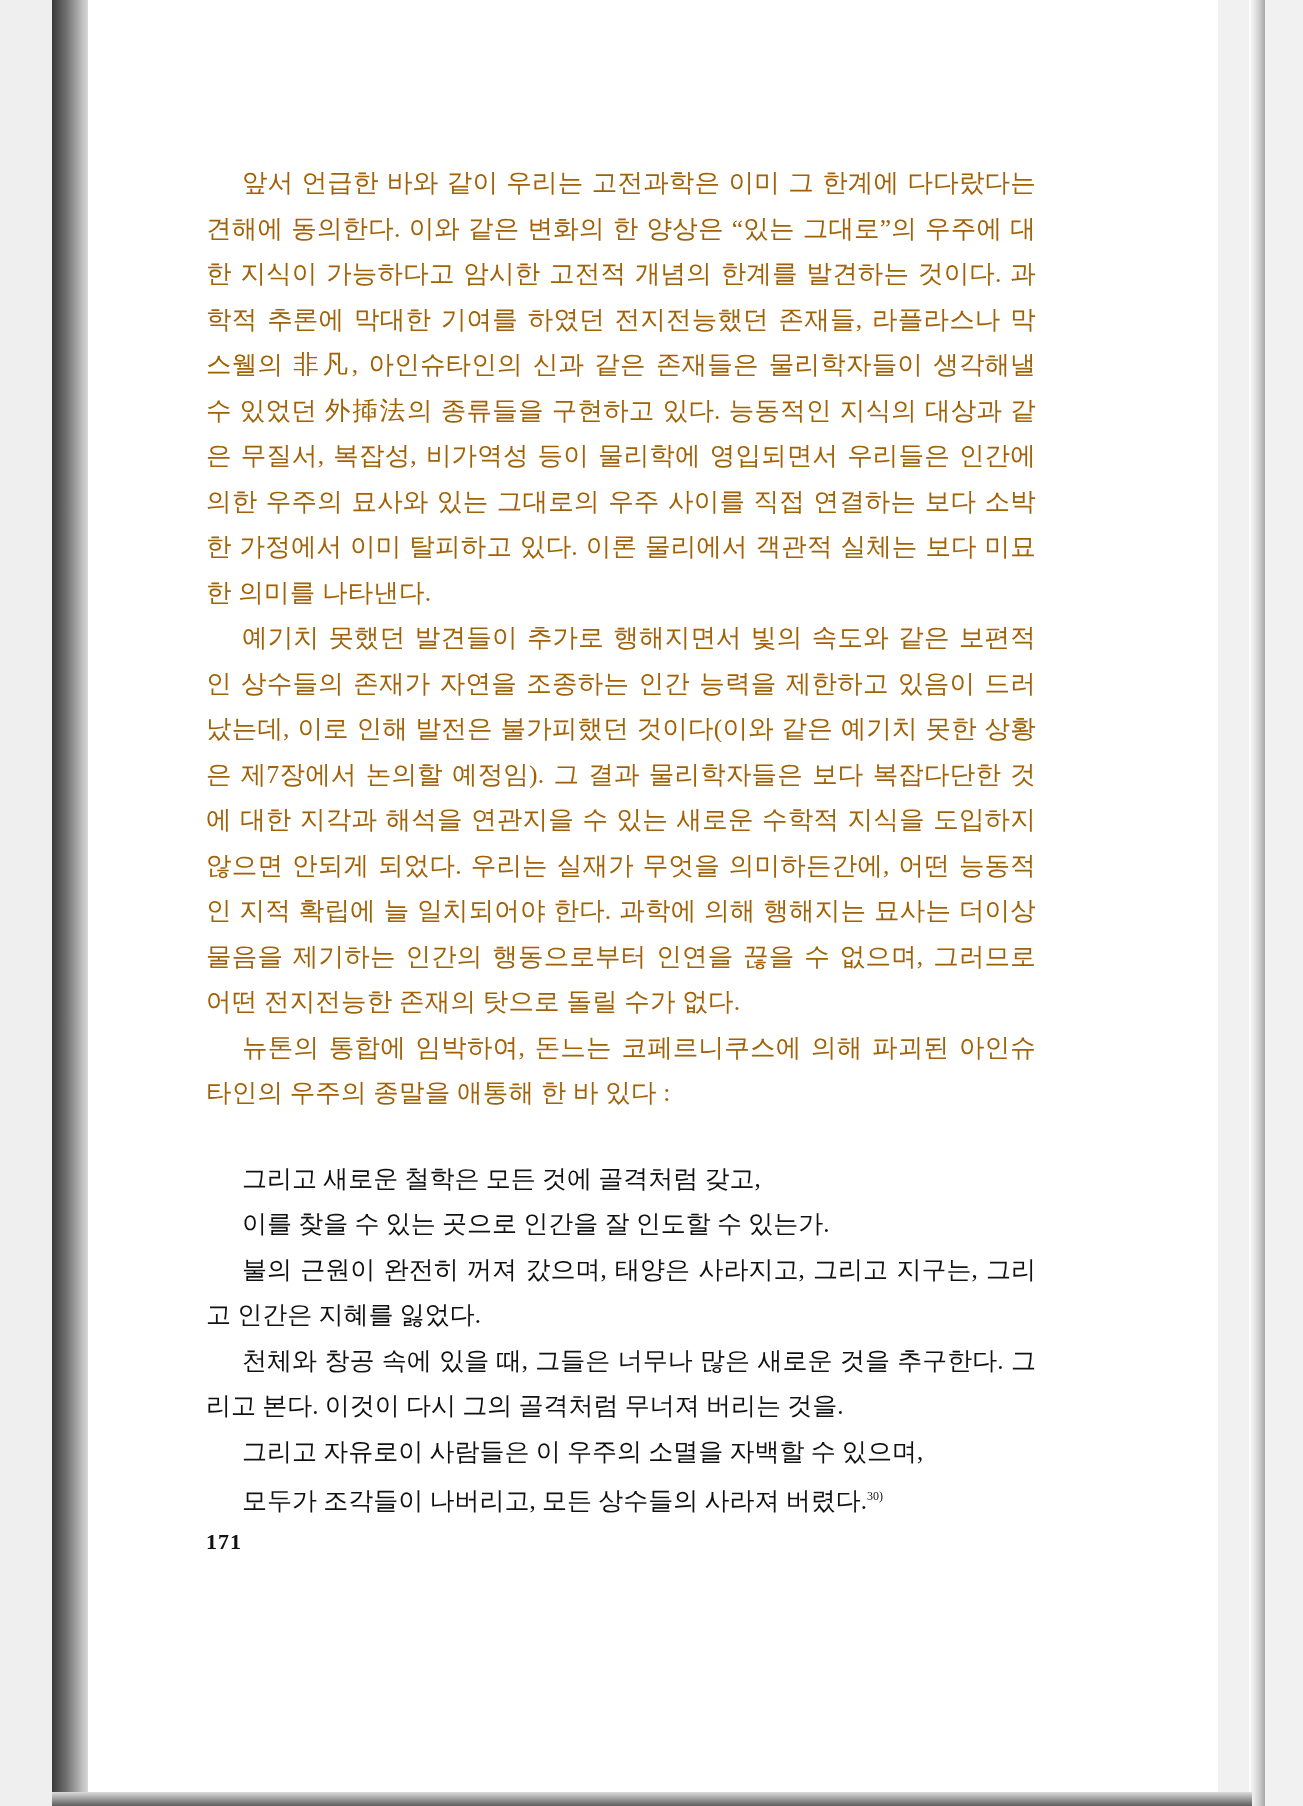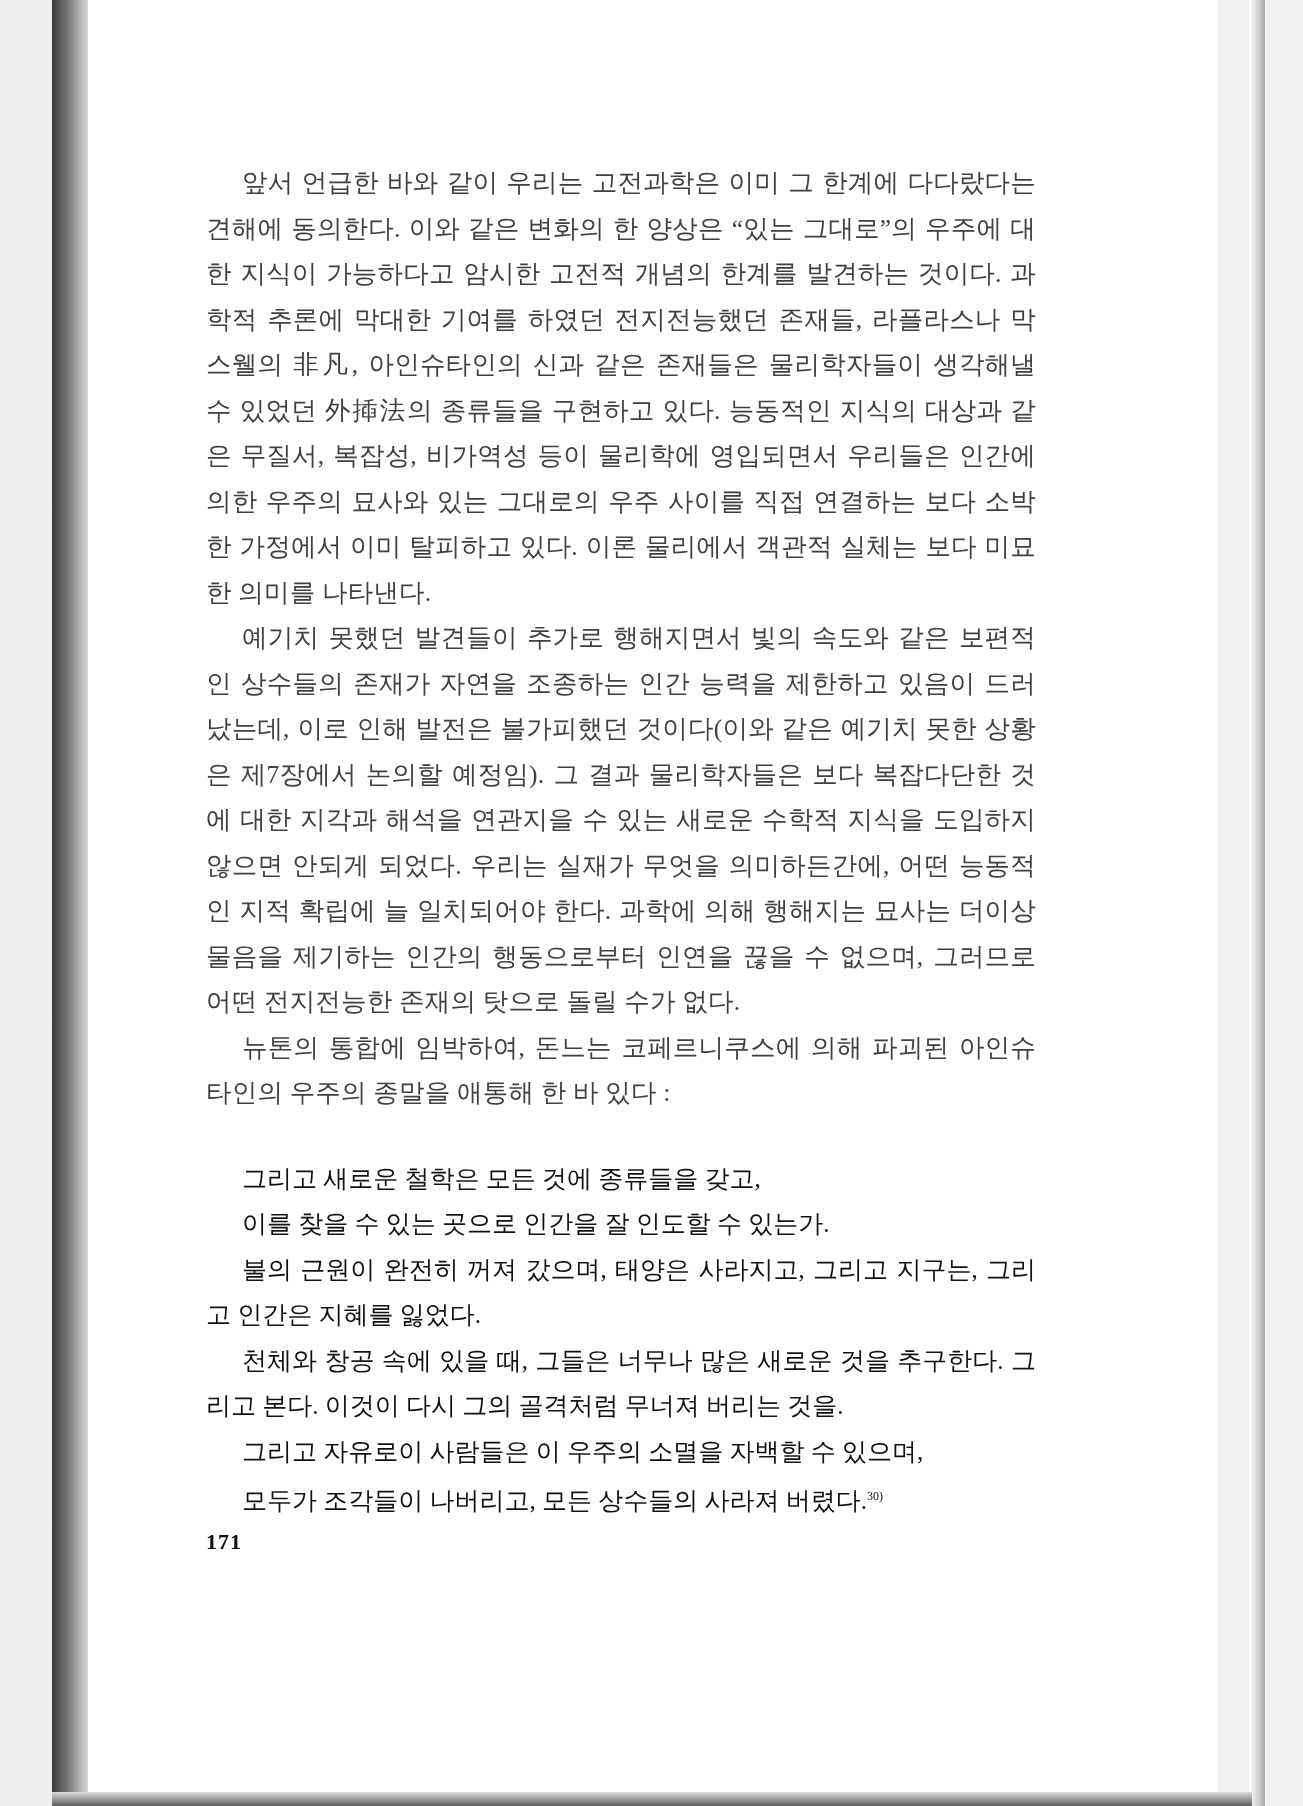--- a/index.html
+++ b/index.html
@@ -78,21 +78,21 @@
     top: 160px;
     width: 830px;
   }
 
   p.body-par {
     margin: 0;
     font-size: 25.5px;
     line-height: 45.5px;
     text-align: justify;
     text-justify: inter-character;
-    color: #404040;
+    color: #a16207;
     letter-spacing: 0.2px;
     text-indent: 36px;
     font-family: "Liberation Serif", serif;
   }
 
   .quote-block {
     margin-top: 40px;
   }
   p.quote-line {
     margin: 0;
@@ -133,21 +133,21 @@
 
     <div class="text-column">
 
       <p class="body-par">앞서 언급한 바와 같이 우리는 고전과학은 이미 그 한계에 다다랐다는 견해에 동의한다. 이와 같은 변화의 한 양상은 “있는 그대로”의 우주에 대한 지식이 가능하다고 암시한 고전적 개념의 한계를 발견하는 것이다. 과학적 추론에 막대한 기여를 하였던 전지전능했던 존재들, 라플라스나 막스웰의 非凡, 아인슈타인의 신과 같은 존재들은 물리학자들이 생각해낼 수 있었던 外揷法의 종류들을 구현하고 있다. 능동적인 지식의 대상과 같은 무질서, 복잡성, 비가역성 등이 물리학에 영입되면서 우리들은 인간에 의한 우주의 묘사와 있는 그대로의 우주 사이를 직접 연결하는 보다 소박한 가정에서 이미 탈피하고 있다. 이론 물리에서 객관적 실체는 보다 미묘한 의미를 나타낸다.</p>
 
       <p class="body-par">예기치 못했던 발견들이 추가로 행해지면서 빛의 속도와 같은 보편적인 상수들의 존재가 자연을 조종하는 인간 능력을 제한하고 있음이 드러났는데, 이로 인해 발전은 불가피했던 것이다(이와 같은 예기치 못한 상황은 제7장에서 논의할 예정임). 그 결과 물리학자들은 보다 복잡다단한 것에 대한 지각과 해석을 연관지을 수 있는 새로운 수학적 지식을 도입하지 않으면 안되게 되었다. 우리는 실재가 무엇을 의미하든간에, 어떤 능동적인 지적 확립에 늘 일치되어야 한다. 과학에 의해 행해지는 묘사는 더이상 물음을 제기하는 인간의 행동으로부터 인연을 끊을 수 없으며, 그러므로 어떤 전지전능한 존재의 탓으로 돌릴 수가 없다.</p>
 
       <p class="body-par">뉴톤의 통합에 임박하여, 돈느는 코페르니쿠스에 의해 파괴된 아인슈타인의 우주의 종말을 애통해 한 바 있다 :</p>
 
       <div class="quote-block">
-        <p class="quote-line">그리고 새로운 철학은 모든 것에 종류들을 갖고,</p>
+        <p class="quote-line">그리고 새로운 철학은 모든 것에 골격처럼 갖고,</p>
         <p class="quote-line">이를 찾을 수 있는 곳으로 인간을 잘 인도할 수 있는가.</p>
         <p class="quote-line">불의 근원이 완전히 꺼져 갔으며, 태양은 사라지고, 그리고 지구는, 그리고 인간은 지혜를 잃었다.</p>
         <p class="quote-line">천체와 창공 속에 있을 때, 그들은 너무나 많은 새로운 것을 추구한다. 그리고 본다. 이것이 다시 그의 골격처럼 무너져 버리는 것을.</p>
         <p class="quote-line">그리고 자유로이 사람들은 이 우주의 소멸을 자백할 수 있으며,</p>
         <p class="quote-line"><span>모두가 조각들이 나버리고, 모든 상수들의 사라져 버렸다.</span><span class="footnote-mark">30)</span></p>
       </div>
 
     </div>
 
     <div class="page-number">171</div>

